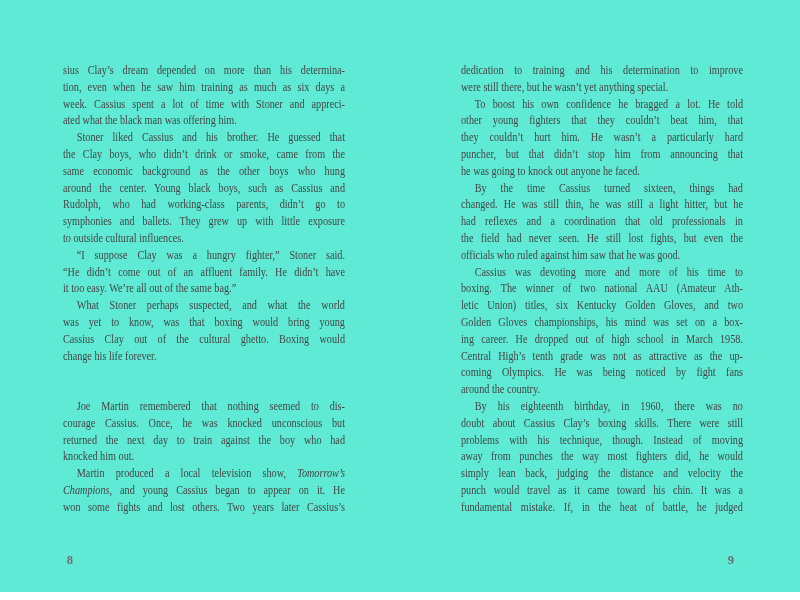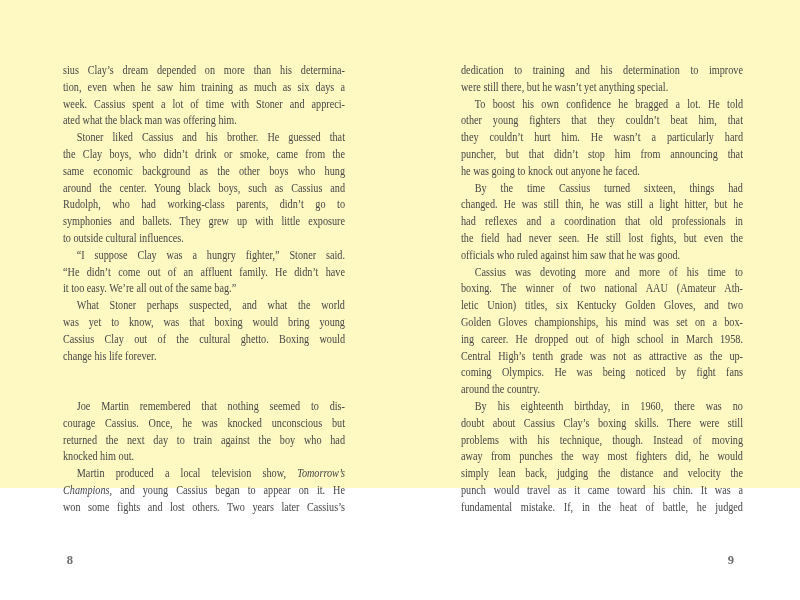--- a/index.html
+++ b/index.html
@@ -11,22 +11,22 @@
     width: 800px;
     height: 600px;
     overflow: hidden;
     position: relative;
     font-family: "Liberation Serif", "DejaVu Serif", serif;
   }
   .spread {
     position: absolute;
     left: 0; top: 0;
     width: 800px;
-    height: 488px;
-    background: #fef9c3;
+    height: 592px;
+    background: #5eead4;
   }
   .text-column {
     position: absolute;
     top: 62px;
     width: 348px;            
     transform: scaleX(0.8103);
     transform-origin: 0 0;
     font-size: 12.6px;
     line-height: 16.8px;
     color: #474645;

